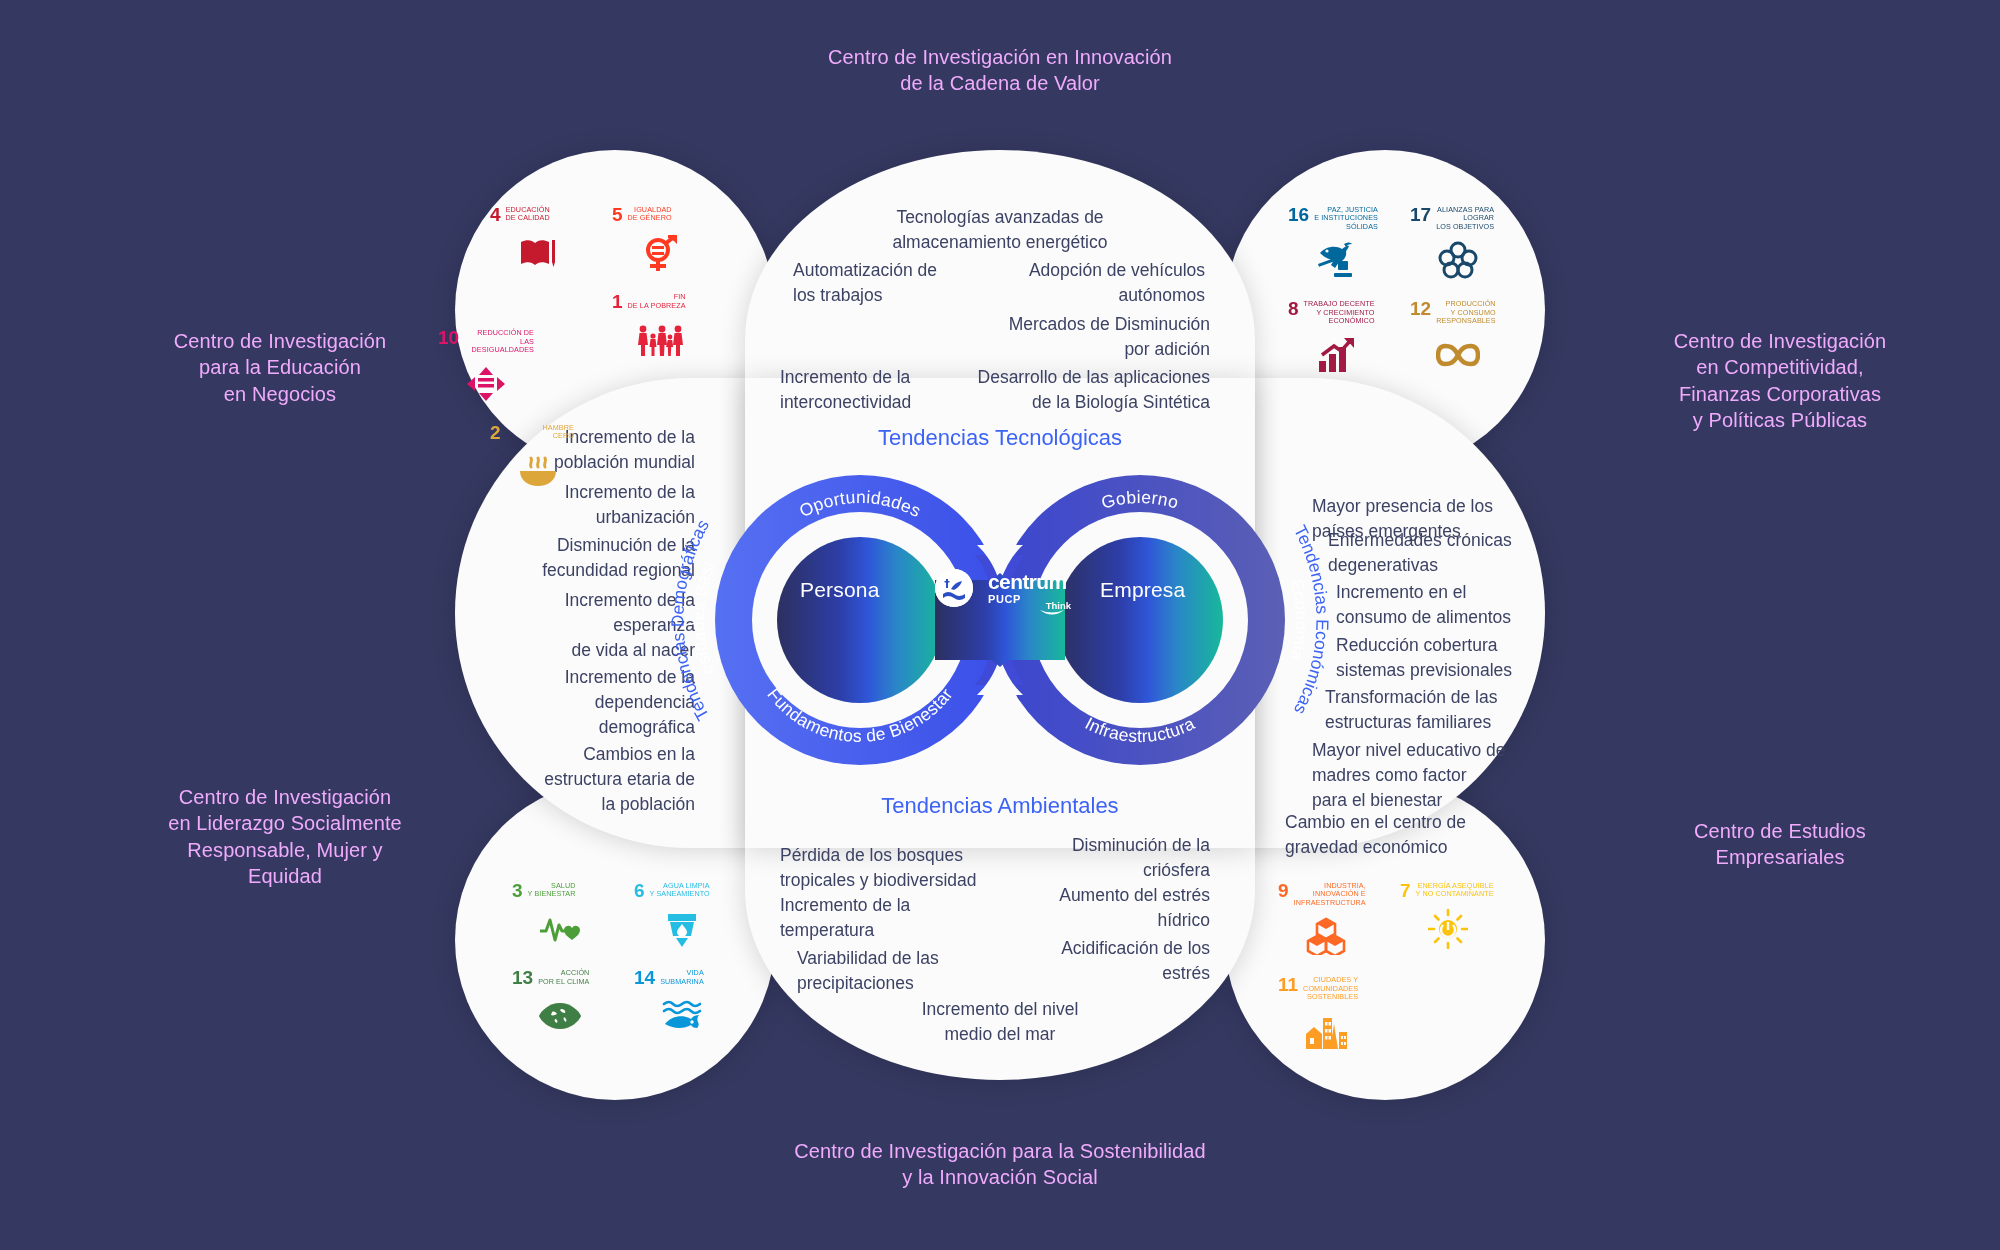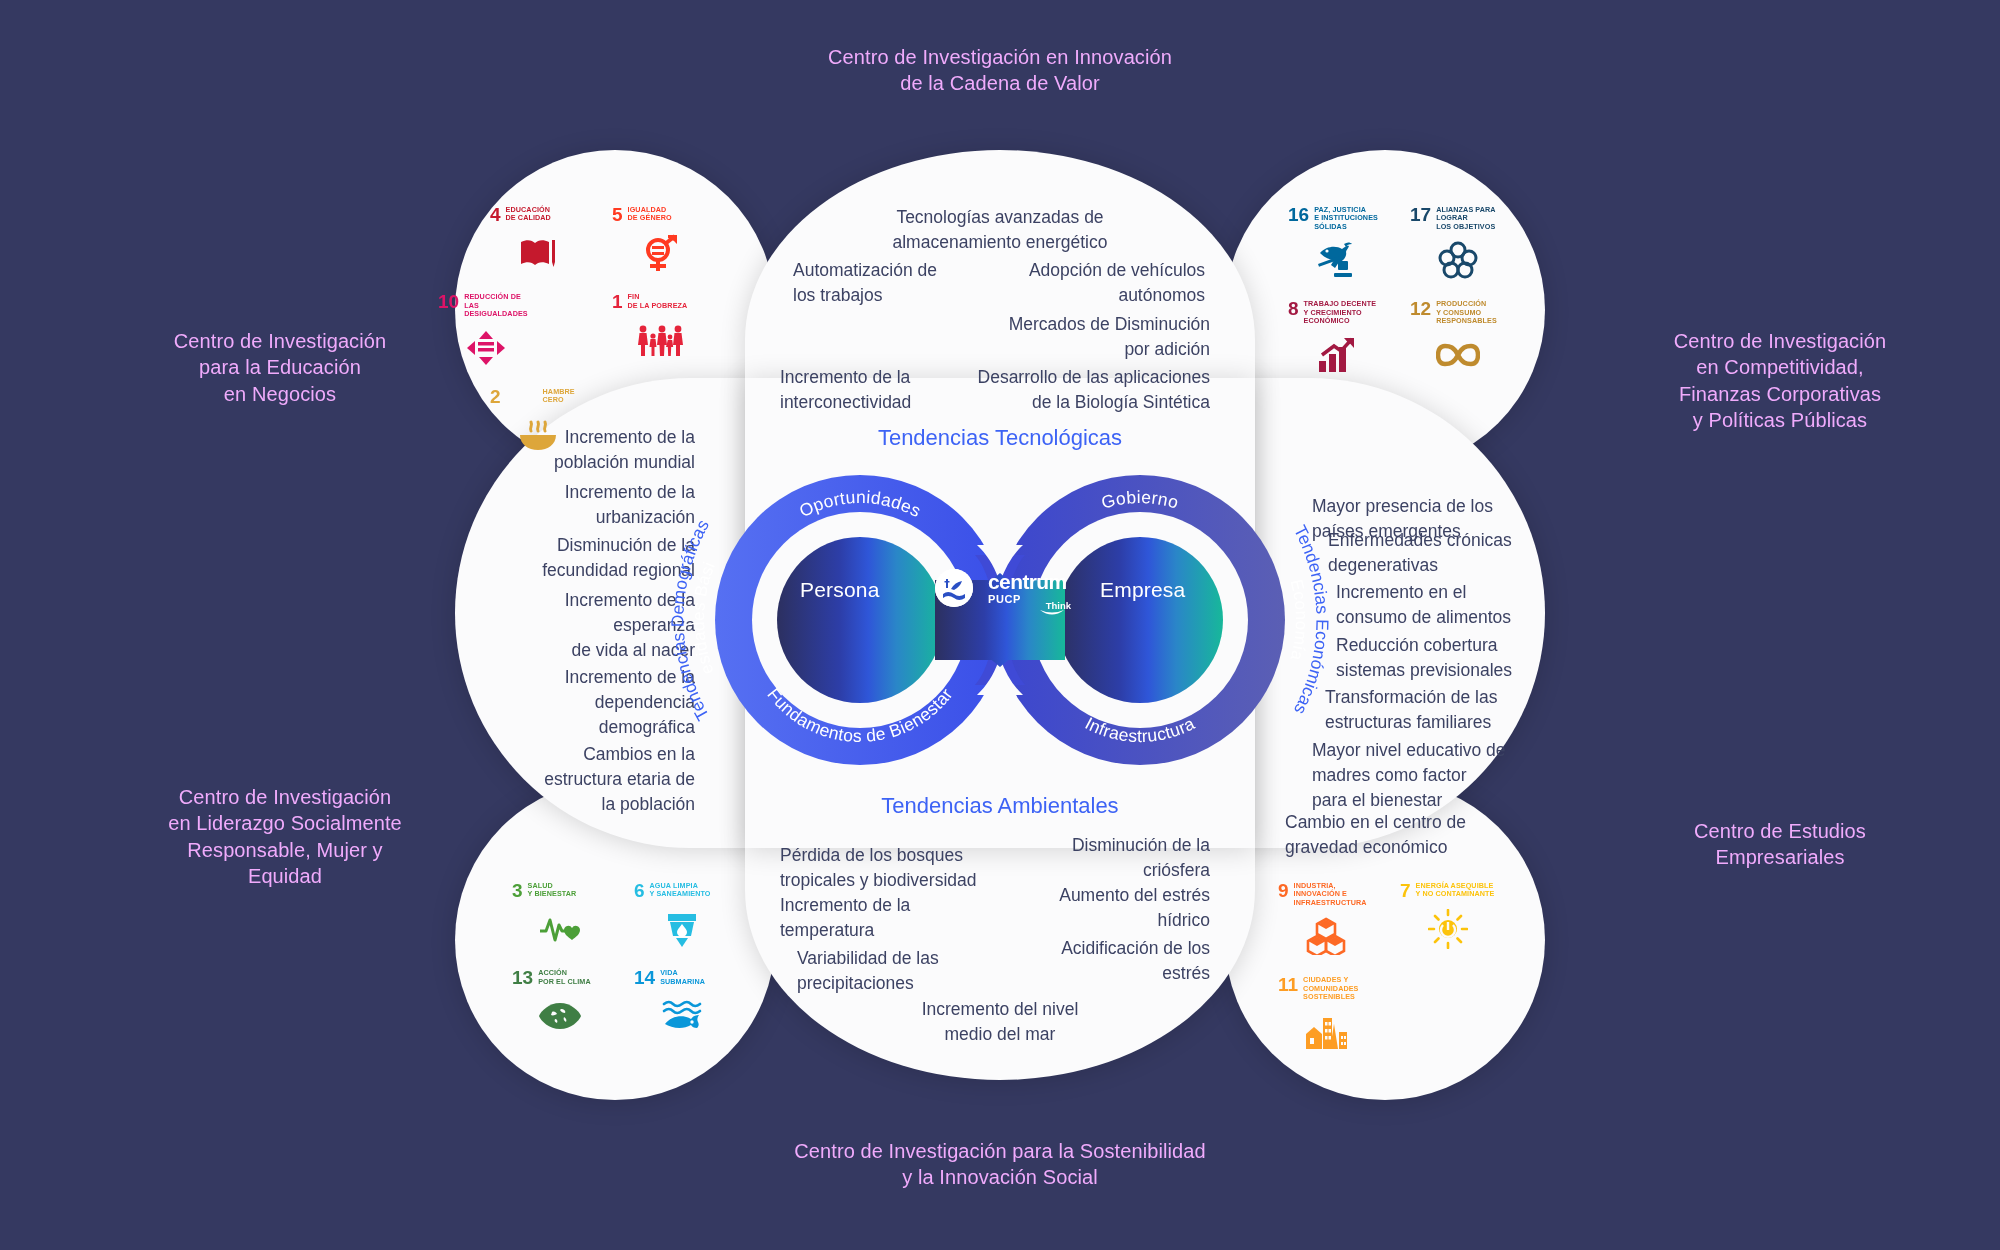--- a/index.html
+++ b/index.html
@@ -80,28 +80,28 @@
   }
   #title-tec { left:740px; top:425px; }
   #title-amb { left:740px; top:793px; }
 
   
   .sdg-grid{ position:absolute; display:grid; grid-template-columns:repeat(2,96px); gap:18px 26px; }
   #sdg-tl{ left:490px; top:206px; }
   #sdg-tr{ left:1288px; top:206px; }
   #sdg-bl{ left:512px; top:882px; }
   #sdg-br{ left:1278px; top:882px; }
-  #sdg-tl .sdg:nth-child(3){ margin-left:-52px; }
+  #sdg-tl .sdg:nth-child(3){ margin-left:-52px;margin-top:36px; }
   #sdg-bl .sdg:nth-child(3){ margin-left:0; }
   #sdg-br .sdg:nth-child(3){ margin-left:0; }
 
   .sdg{ width:96px; }
   .sdg-head{ display:flex; align-items:flex-start; gap:5px; }
   .sdg-num{ font-size:19px; font-weight:700; line-height:.95; font-family:"Liberation Sans",sans-serif; }
-  .sdg-name{ font-size:7.2px; font-weight:700; line-height:1.18; letter-spacing:.1px; text-transform:uppercase; }
+  .sdg-name{ font-size:7.2px; font-weight:400; line-height:1.18; letter-spacing:.1px; text-transform:uppercase;text-align:right; }
   .sdg-gly{ margin-top:7px; height:44px; display:flex; align-items:center; justify-content:center; }
   .sdg-gly svg{ display:block; }
 
   
   #infinity{ position:absolute; left:685px; top:445px; width:630px; height:350px; }
   #infinity svg{ display:block; }
 
   .center-word{
     position:absolute; color:#fff; font-size:21px; letter-spacing:.2px;
   }

